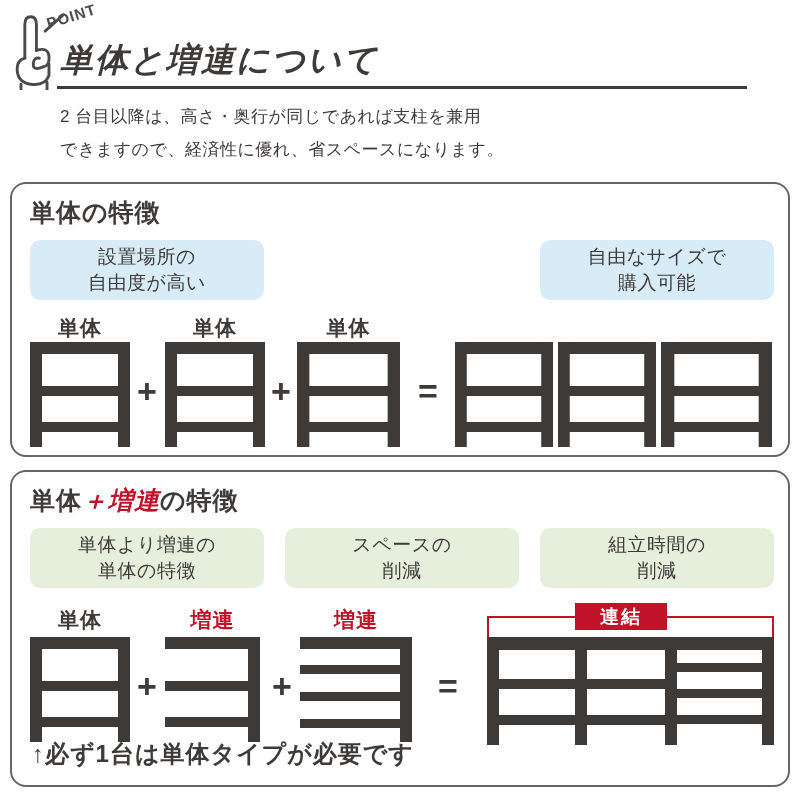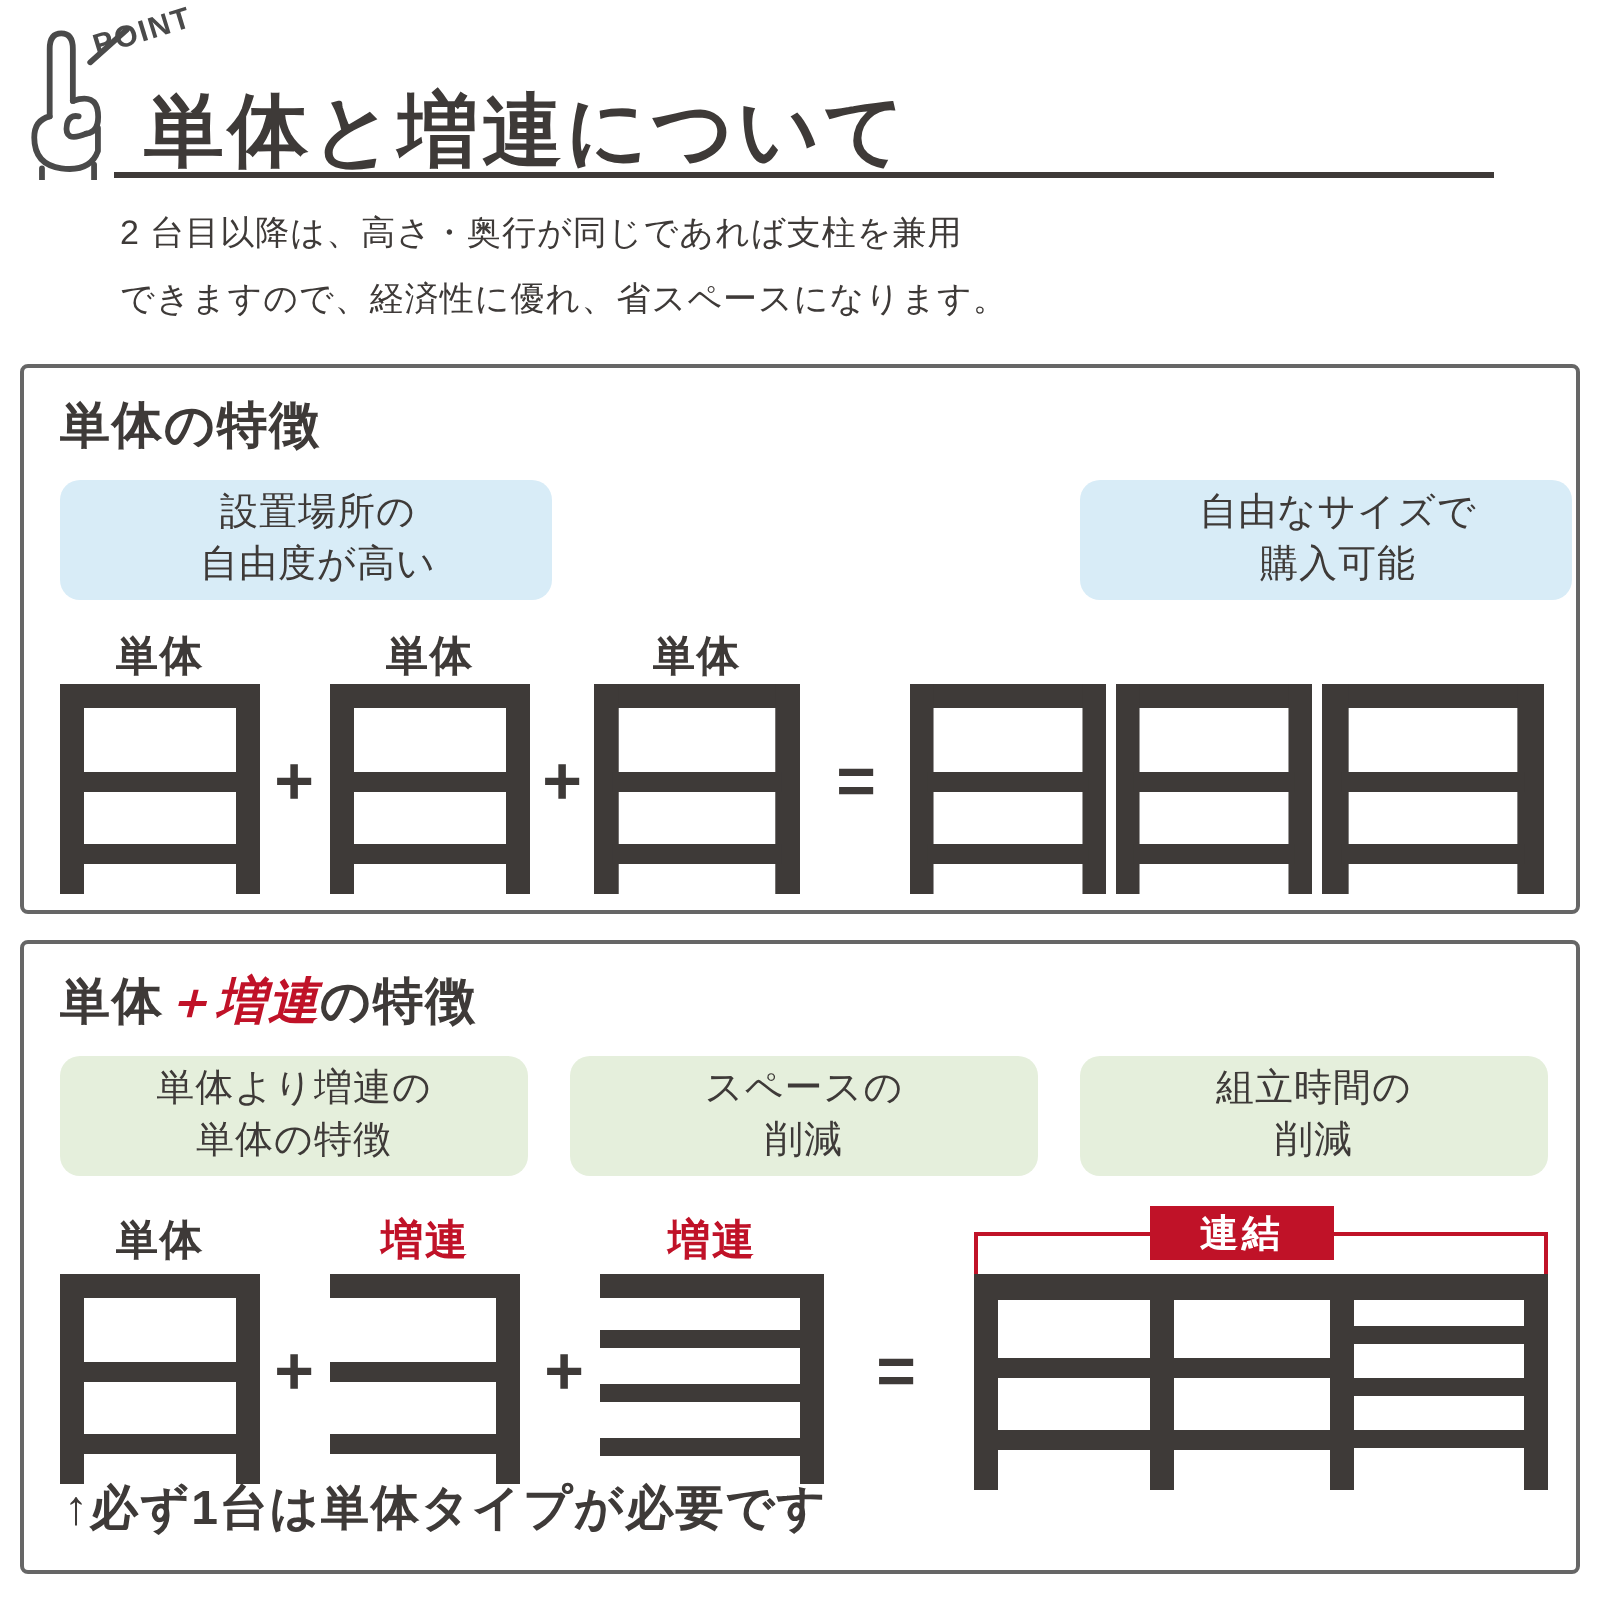--- a/index.html
+++ b/index.html
@@ -6,36 +6,36 @@
   .page {
     position:relative; width:800px; height:800px; background:#fff; overflow:hidden;
     font-family:"Liberation Sans", sans-serif; color:var(--ink,#3e3a38);
   }
   .abs { position:absolute; }
 
   
   .hand-icon { left:4px; top:8px; width:88px; height:82px; color:#4a4a4a; }
   .point-label { left:47px; top:15px; font-size:15px; font-weight:bold; letter-spacing:1px;
                  transform:rotate(-17deg); transform-origin:left center; color:#4a4a4a; }
-  .page-title { left:72px; top:38px; margin:0; font-size:40px; font-weight:bold; letter-spacing:2px; }
+  .page-title { left:60px; top:38px; margin:0; font-size:33px; font-weight:bold; letter-spacing:2px;font-style:italic; }
   .title-rule { left:57px; top:86px; width:690px; border-top:3px solid var(--ink); }
   .intro { left:60px; top:100px; font-size:17px; line-height:33px; letter-spacing:0.5px; }
 
   
   .box { position:absolute; left:10px; width:776px; border:2px solid var(--box_border,#666);
-         border-radius:4px; background:#fff; }
+         border-radius:16px; background:#fff; }
   .box1 { top:182px; height:271px; }
   .box2 { top:470px; height:313px; }
   .box-heading { position:absolute; left:18px; top:12px; margin:0; font-size:25px; font-weight:bold; letter-spacing:1px; }
   .heading-red { color:var(--red);font-style:italic; }
 
   .pill { position:absolute; top:56px; width:234px; height:60px; border-radius:10px;
           display:flex; flex-direction:column; align-items:center; justify-content:center;
           font-size:19px; line-height:26px; text-align:center; letter-spacing:0.5px; }
-  .pill-blue  { background:var(--blue_pill);padding-left:12px; }
+  .pill-blue  { background:var(--blue_pill); }
   .pill-green { background:var(--green_pill); }
   .pill.p1 { left:18px; } .pill.p2 { left:273px; } .pill.p3 { left:528px; }
 
   
   .diagram { position:absolute; left:0; width:776px; }
   .d1 { top:126px; height:142px; }
   .d2 { top:130px; height:152px; }
   .unit-label { position:absolute; top:4px; font-size:21px; font-weight:bold; text-align:center; letter-spacing:1px; }
   .unit-label.red { color:var(--red); }
   .unit-svg { position:absolute; color:var(--ink); display:block; }

